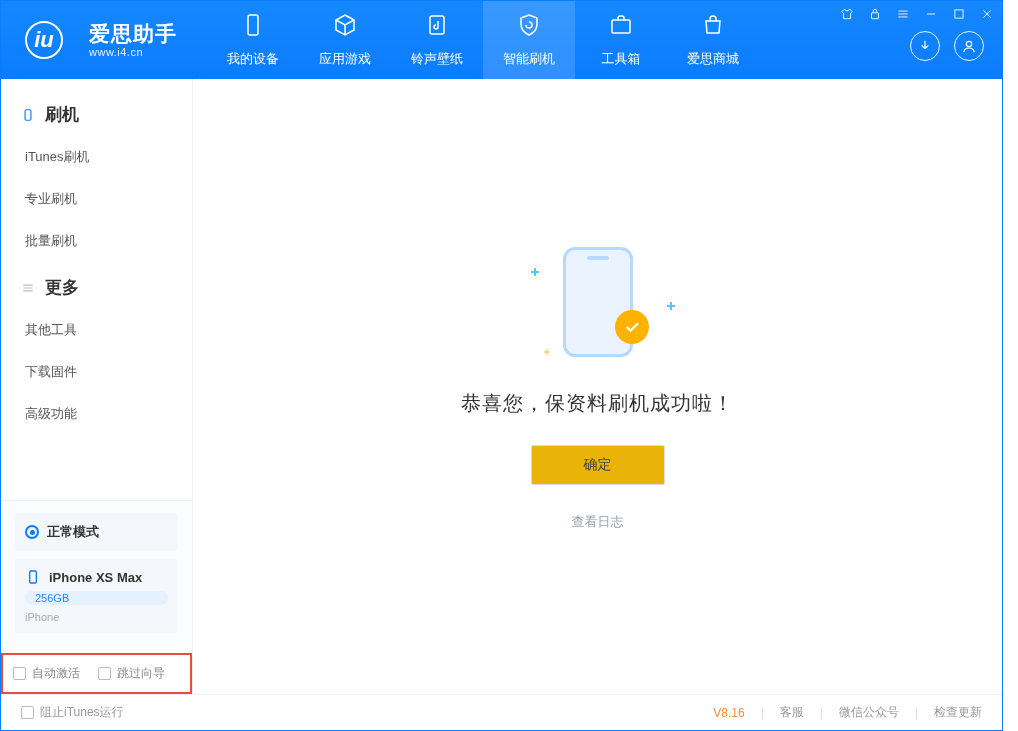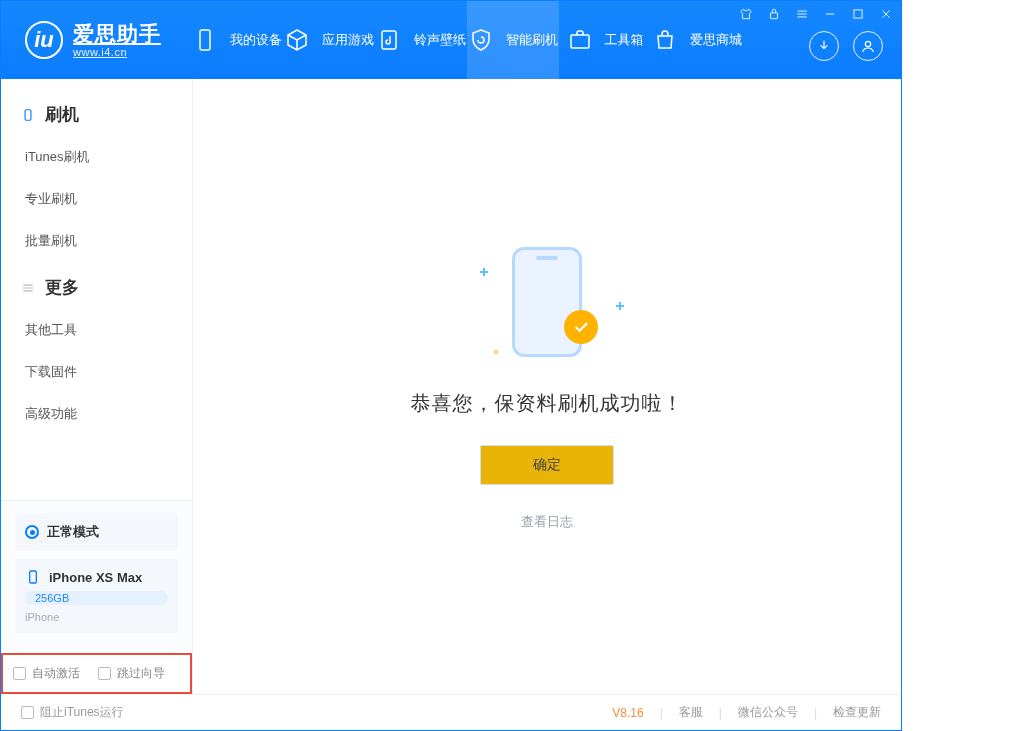--- a/index.html
+++ b/index.html
@@ -1,28 +1,28 @@
 <!DOCTYPE html>
 <html><head>
 <meta charset="utf-8">
 <style>
 * { margin: 0; padding: 0; box-sizing: border-box; font-family: "Microsoft YaHei", Arial, sans-serif; }
 body { background: #fff; }
-.window { width: 902px; height: 731px; border: 1px solid #0a7cff; display: flex; flex-direction: column; background: #fff; }
+.window { width: 1003px; height: 731px; border: 1px solid #0a7cff; display: flex; flex-direction: column; background: #fff; }
 
 
 .header { height: 78px; background: linear-gradient(to bottom, #1588ff, #0a7cff); display: flex; align-items: stretch; color: #fff; position: relative; }
 .logo-area { display: flex; align-items: center; padding: 0 20px 0 24px; }
 .logo-icon { width: 38px; height: 38px; border: 2px solid #fff; border-radius: 50%; display: flex; align-items: center; justify-content: center; font-weight: bold; font-size: 22px; font-style: italic; }
-.logo-text { margin-left: 10px; display: flex; flex-direction: column; line-height: 1.1; text-decoration: underline; }
+.logo-text { margin-left: 26px; display: flex; flex-direction: column; line-height: 1.1; }
 .logo-title { font-size: 21px; font-weight: bold; letter-spacing: 1px; }
 .logo-sub { font-size: 11px; opacity: .9; letter-spacing: .5px; }
 
 .nav-tabs { display: flex; align-items: stretch; margin-left: 10px; }
-.nav-tab { width: 92px; display: flex; flex-direction: row; align-items: center; justify-content: center; gap: 12px; font-size: 13px; cursor: pointer; position: relative; }
+.nav-tab { width: 92px; display: flex; flex-direction: column; align-items: center; justify-content: center; gap: 12px; font-size: 13px; cursor: pointer; position: relative; }
 .nav-tab.active { background: rgba(255,255,255,.15); }
 .nav-tab .nav-ico { width: 26px; height: 26px; display:flex; align-items:center; justify-content:center; }
 .nav-ico svg { width: 24px; height: 24px; fill: none; stroke: #fff; stroke-width: 1.5; }
 
 .win-controls { position: absolute; top: 4px; right: 6px; display: flex; gap: 10px; align-items: center; color: #eaf4ff; }
 .win-controls span { width: 18px; height: 18px; display:flex; align-items:center; justify-content:center; cursor:pointer; font-size: 14px; }
 .win-controls svg { width: 14px; height: 14px; stroke: #fff; fill: none; stroke-width: 1.5; }
 
 .header-right-icons { position: absolute; right: 18px; bottom: 18px; display: flex; gap: 14px; }
 .circ-btn { width: 30px; height: 30px; border: 1.5px solid rgba(255,255,255,.9); border-radius: 50%; display:flex; align-items:center; justify-content:center; cursor:pointer; }

